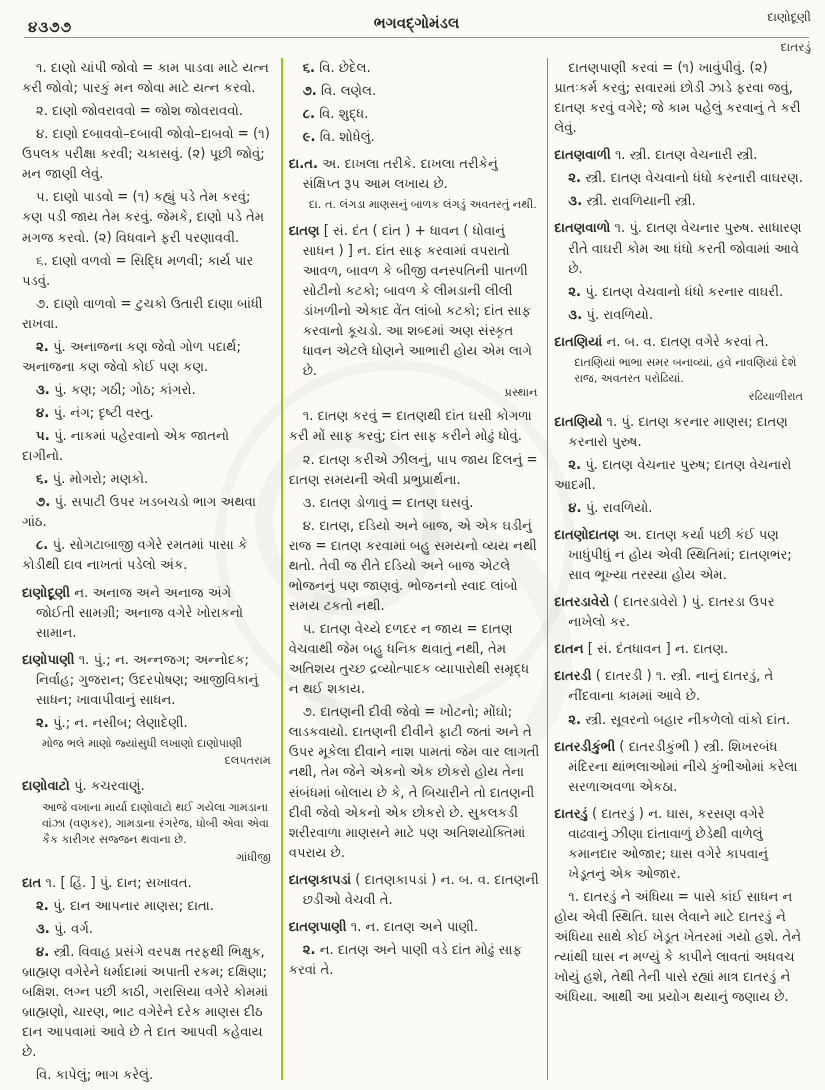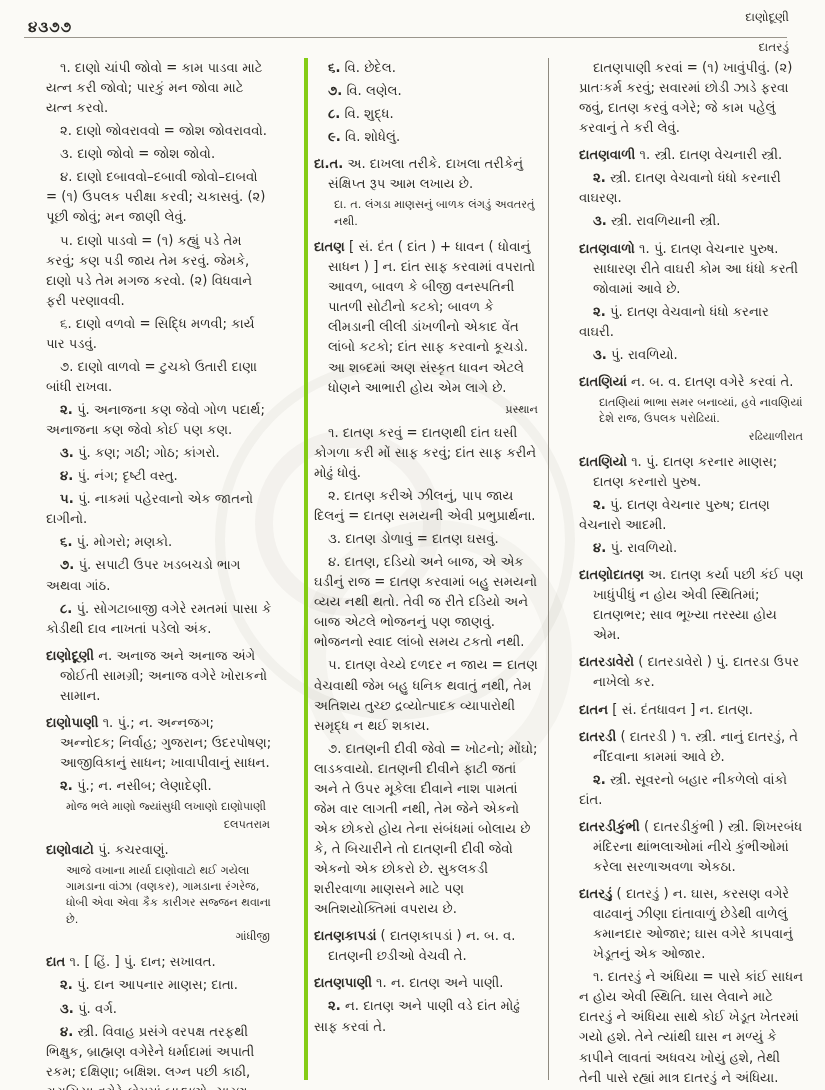--- a/index.html
+++ b/index.html
@@ -4,65 +4,65 @@
 <style>
   html,body{margin:0;padding:0;}
   body{
     width:825px;height:1090px;
     background:#fbfaf6;
     font-family:"DejaVu Sans","Liberation Sans",sans-serif;
     color:#2c2a26;
     position:relative;
     overflow:hidden;
   }
-  .page{position:absolute;inset:0;padding:10px 32px 8px 18px;box-sizing:border-box;}
+  .page{position:absolute;inset:0;padding:10px 10px 8px 18px;box-sizing:border-box;}
   
   .hdr{position:relative;height:48px;}
   .hdr .pageno{position:absolute;left:10px;top:8px;font-size:15px;font-weight:bold;letter-spacing:1px;}
   .hdr .title{position:absolute;left:0;right:0;top:4px;text-align:center;font-size:15px;font-weight:bold;}
   .hdr .hw-top{position:absolute;right:4px;top:0;font-size:12px;}
   .hdr .hw-bottom{position:absolute;right:4px;top:30px;font-size:12px;}
   .hdr-rule{position:absolute;left:6px;right:6px;top:27px;border-top:1px solid #9a958c;}
   
   .wm{position:absolute;border-radius:50%;border:10px solid rgba(90,85,75,0.055);pointer-events:none;}
   .wm1{width:340px;height:340px;left:215px;top:360px;}
   .wm2{width:220px;height:220px;left:300px;top:520px;border-width:26px;border-color:rgba(90,85,75,0.045);}
   .wm3{width:150px;height:150px;left:255px;top:430px;border-width:18px;border-color:rgba(90,85,75,0.05);}
   
   .cols{position:absolute;top:58px;left:16px;right:12px;bottom:10px;display:flex;}
-  .col{flex:1 1 0;padding:0 8px 0 6px;font-size:13.2px;line-height:1.52;margin-left:24px;}
-  .col.mid{border-left:4px solid #84cc16;border-right:1px solid #8e897f;}
+  .col{flex:1 1 0;padding:0 8px 0 6px;font-size:13.2px;line-height:1.52;}
+  .col.mid{border-left:2px solid #84cc16;border-right:1px solid #8e897f;}
   .p{margin:0 0 3px 0;}
   .p.sense{text-indent:14px;}
   .p.head{padding-left:14px;text-indent:-14px;margin-top:7px;}
   .p.quote{font-size:11.3px;line-height:1.45;margin:2px 0 0 20px;}
   .p.cite{font-size:11.3px;text-align:right;margin:0 2px 5px 0;}
   .p b{font-weight:bold;}
 </style>
 </head>
 <body>
 
 <div class="page">
 
   <div class="hdr">
     <span class="pageno">૪૩૭૭</span>
+    <span class="title">ભગવદ્ગોમંડલ</span>
     <span class="hw-top">દાણોદૂણી</span>
     <span class="hw-bottom">દાતરડું</span>
     <div class="hdr-rule"></div>
   </div>
 
   <div class="wm wm1"></div>
   <div class="wm wm2"></div>
   <div class="wm wm3"></div>
 
   <div class="cols">
     <div class="col">
         <div class="p sense">૧. દાણો ચાંપી જોવો = કામ પાડવા માટે યત્ન કરી જોવો; પારકું મન જોવા માટે યત્ન કરવો.</div>
         <div class="p sense">૨. દાણો જોવરાવવો = જોશ જોવરાવવો.</div>
-        <div class="p sense">૩. દાણો જોવો = જોશ જોવો.</div>
         <div class="p sense">૪. દાણો દબાવવો–દબાવી જોવો–દાબવો = (૧) ઉપલક પરીક્ષા કરવી; ચકાસવું. (૨) પૂછી જોવું; મન જાણી લેવું.</div>
         <div class="p sense">૫. દાણો પાડવો = (૧) કહ્યું પડે તેમ કરવું; કણ પડી જાય તેમ કરવું. જેમકે, દાણો પડે તેમ મગજ કરવો. (૨) વિધવાને ફરી પરણાવવી.</div>
         <div class="p sense">૬. દાણો વળવો = સિદ્ધિ મળવી; કાર્ય પાર પડવું.</div>
         <div class="p sense">૭. દાણો વાળવો = ટુચકો ઉતારી દાણા બાંધી રાખવા.</div>
         <div class="p sense"><b>૨.</b> પું. અનાજના કણ જેવો ગોળ પદાર્થ; અનાજના કણ જેવો કોઈ પણ કણ.</div>
         <div class="p sense"><b>૩.</b> પું. કણ; ગઠી; ગોઠ; કાંગરો.</div>
         <div class="p sense"><b>૪.</b> પું. નંગ; દૃષ્ટી વસ્તુ.</div>
         <div class="p sense"><b>૫.</b> પું. નાકમાં પહેરવાનો એક જાતનો દાગીનો.</div>
         <div class="p sense"><b>૬.</b> પું. મોગરો; મણકો.</div>
         <div class="p sense"><b>૭.</b> પું. સપાટી ઉપર ખડબચડો ભાગ અથવા ગાંઠ.</div>
@@ -102,21 +102,21 @@
       </div>
     <div class="col">
         <div class="p sense">દાતણપાણી કરવાં = (૧) ખાવુંપીવું. (૨) પ્રાતઃકર્મ કરવું; સવારમાં છોડી ઝાડે ફરવા જવું, દાતણ કરવું વગેરે; જે કામ પહેલું કરવાનું તે કરી લેવું.</div>
         <div class="p head"><b>દાતણવાળી</b> ૧. સ્ત્રી. દાતણ વેચનારી સ્ત્રી.</div>
         <div class="p sense"><b>૨.</b> સ્ત્રી. દાતણ વેચવાનો ધંધો કરનારી વાઘરણ.</div>
         <div class="p sense"><b>૩.</b> સ્ત્રી. રાવળિયાની સ્ત્રી.</div>
         <div class="p head"><b>દાતણવાળો</b> ૧. પું. દાતણ વેચનાર પુરુષ. સાધારણ રીતે વાઘરી કોમ આ ધંધો કરતી જોવામાં આવે છે.</div>
         <div class="p sense"><b>૨.</b> પું. દાતણ વેચવાનો ધંધો કરનાર વાઘરી.</div>
         <div class="p sense"><b>૩.</b> પું. રાવળિયો.</div>
         <div class="p head"><b>દાતણિયાં</b> ન. બ. વ. દાતણ વગેરે કરવાં તે.</div>
-        <div class="p quote">દાતણિયાં ભાભા સમર બનાવ્યાં, હવે નાવણિયાં દેશે રાજ, ઉપલક પરોઢિયાં.</div>
+        <div class="p quote">દાતણિયાં ભાભા સમર બનાવ્યાં, હવે નાવણિયાં દેશે રાજ, અવતરત પરોઢિયાં.</div>
         <div class="p cite">રઢિયાળીરાત</div>
         <div class="p head"><b>દાતણિયો</b> ૧. પું. દાતણ કરનાર માણસ; દાતણ કરનારો પુરુષ.</div>
         <div class="p sense"><b>૨.</b> પું. દાતણ વેચનાર પુરુષ; દાતણ વેચનારો આદમી.</div>
         <div class="p sense"><b>૪.</b> પું. રાવળિયો.</div>
         <div class="p head"><b>દાતણોદાતણ</b> અ. દાતણ કર્યા પછી કંઈ પણ ખાધુંપીધું ન હોય એવી સ્થિતિમાં; દાતણભર; સાવ ભૂખ્યા તરસ્યા હોય એમ.</div>
         <div class="p head"><b>દાતરડાવેરો</b> ( દાતરડાવેરો ) પું. દાતરડા ઉપર નાખેલો કર.</div>
         <div class="p head"><b>દાતન</b> [ સં. દંતધાવન ] ન. દાતણ.</div>
         <div class="p head"><b>દાતરડી</b> ( દાતરડી ) ૧. સ્ત્રી. નાનું દાતરડું, તે નીંદવાના કામમાં આવે છે.</div>
         <div class="p sense"><b>૨.</b> સ્ત્રી. સૂવરનો બહાર નીકળેલો વાંકો દાંત.</div>
         <div class="p head"><b>દાતરડીકુંભી</b> ( દાતરડીકુંભી ) સ્ત્રી. શિખરબંધ મંદિરના થાંભલાઓમાં નીચે કુંભીઓમાં કરેલા સરળાઅવળા એકઠા.</div>

